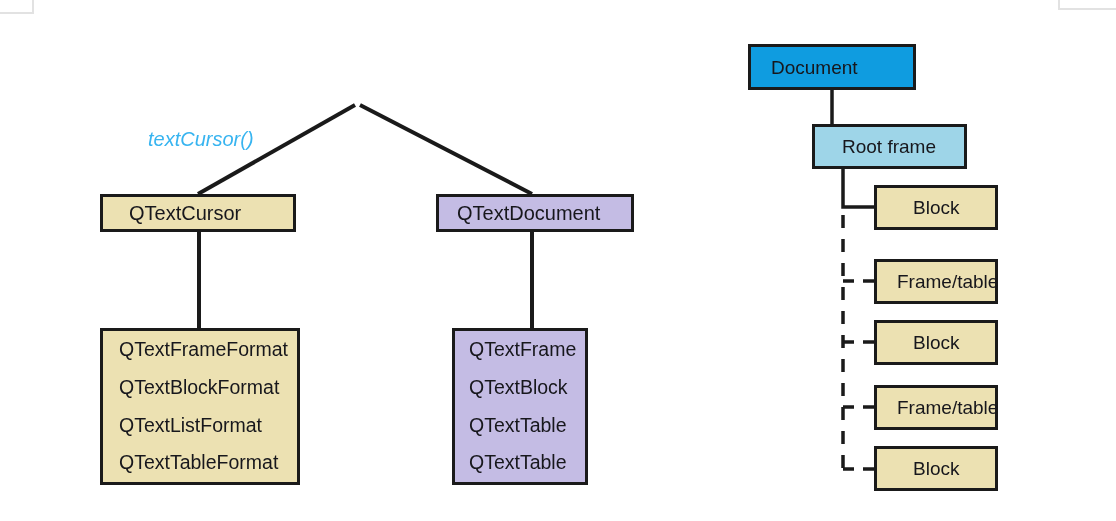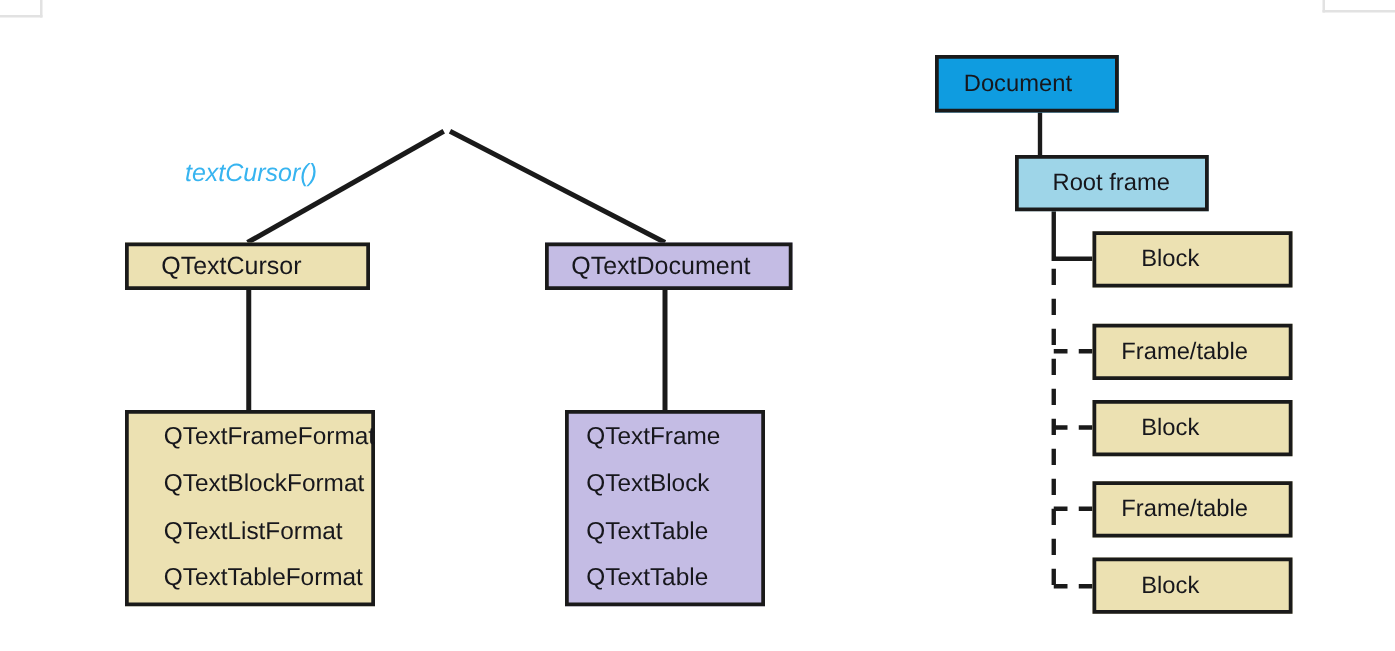--- a/index.html
+++ b/index.html
@@ -54,56 +54,56 @@
   #node-qtextdocument {
     left: 436px; top: 194px; width: 198px; height: 38px;
     background: #c4bce4;
     font-size: 20px;
     padding-left: 18px;
   }
   #node-format-list {
     left: 100px; top: 328px; width: 200px; height: 157px;
     background: #ece1b2;
     font-size: 19.5px;
-    padding-left: 28px;
+    padding-left: 16px;
     justify-content: space-around;
   }
   #node-doc-list {
-    left: 452px; top: 328px; width: 160px; height: 157px;
+    left: 452px; top: 328px; width: 136px; height: 157px;
     background: #c4bce4;
     font-size: 19.5px;
     padding-left: 14px;
     justify-content: space-around;
   }
   
   .caption {
     position: absolute;
     color: #37b4f0;
     font-size: 20px;
     white-space: nowrap;
     font-style: italic;
   }
   #caption-textcursor { left: 148px; top: 128px; }
   #caption-document  { left: 487px; top: 129px; }
   
   #node-document {
-    left: 748px; top: 44px; width: 147px; height: 46px;
+    left: 748px; top: 44px; width: 168px; height: 46px;
     background: #0f9ce0;
     font-size: 19px;
     padding-left: 20px;
   }
   #node-root-frame {
     left: 812px; top: 124px; width: 155px; height: 45px;
     background: #9ed5e8;
     font-size: 19px;
     padding-left: 27px;
   }
   .leaf {
     left: 874px;
-    width: 160px;
+    width: 124px;
     height: 45px;
     background: #ece1b2;
     font-size: 19px;
     padding-left: 36px;
   }
   #leaf-0 { top: 185px; }
   #leaf-1 { top: 259px; padding-left: 20px; }
   #leaf-2 { top: 320px; padding-left: 36px; }
   #leaf-3 { top: 385px; padding-left: 20px; }
   #leaf-4 { top: 446px; padding-left: 36px; }

